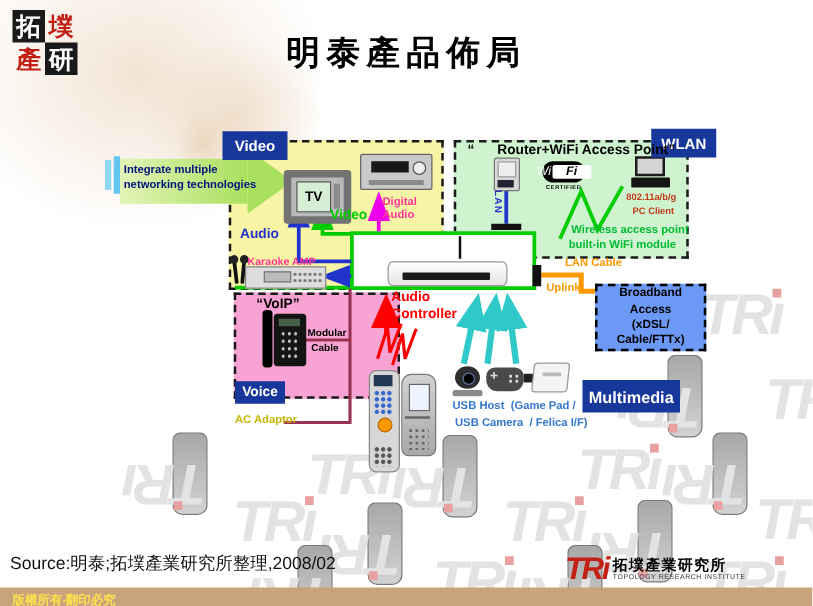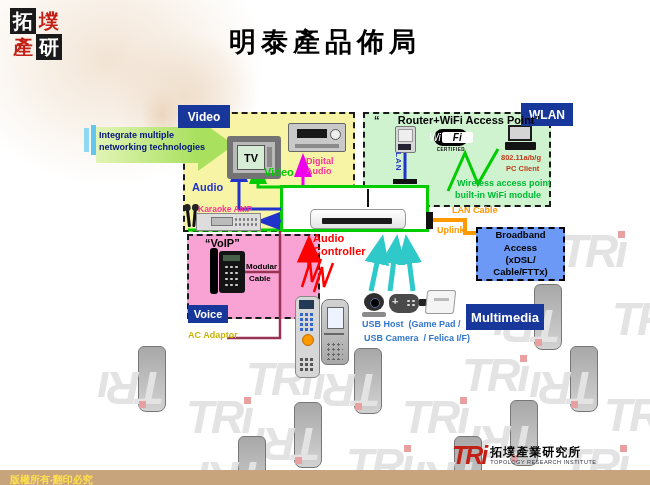--- a/index.html
+++ b/index.html
@@ -343,20 +343,21 @@
     <div class="pad-dots"></div>
   </div>
   <div class="dev fel">
     <div class="fel-plug"></div>
     <div class="fel-body"></div>
     <div class="fel-slot"></div>
   </div>
   <div class="t t-usb1 pre">USB Host  (Game Pad /</div>
   <div class="t t-usb2 pre">USB Camera  / Felica I/F)</div>
 
+  <div class="source">Source:明泰;拓墣產業研究所整理,2008/02</div>
   <div class="tri">
     <span class="tri-mark">TRi</span>
     <span class="tri-right">
       <span class="tri-cn">拓墣產業研究所</span>
       <span class="tri-en">TOPOLOGY RESEARCH INSTITUTE</span>
     </span>
   </div>
   <div class="bottom-bar">
     <div class="copyright">版權所有‧翻印必究</div>
   </div>

